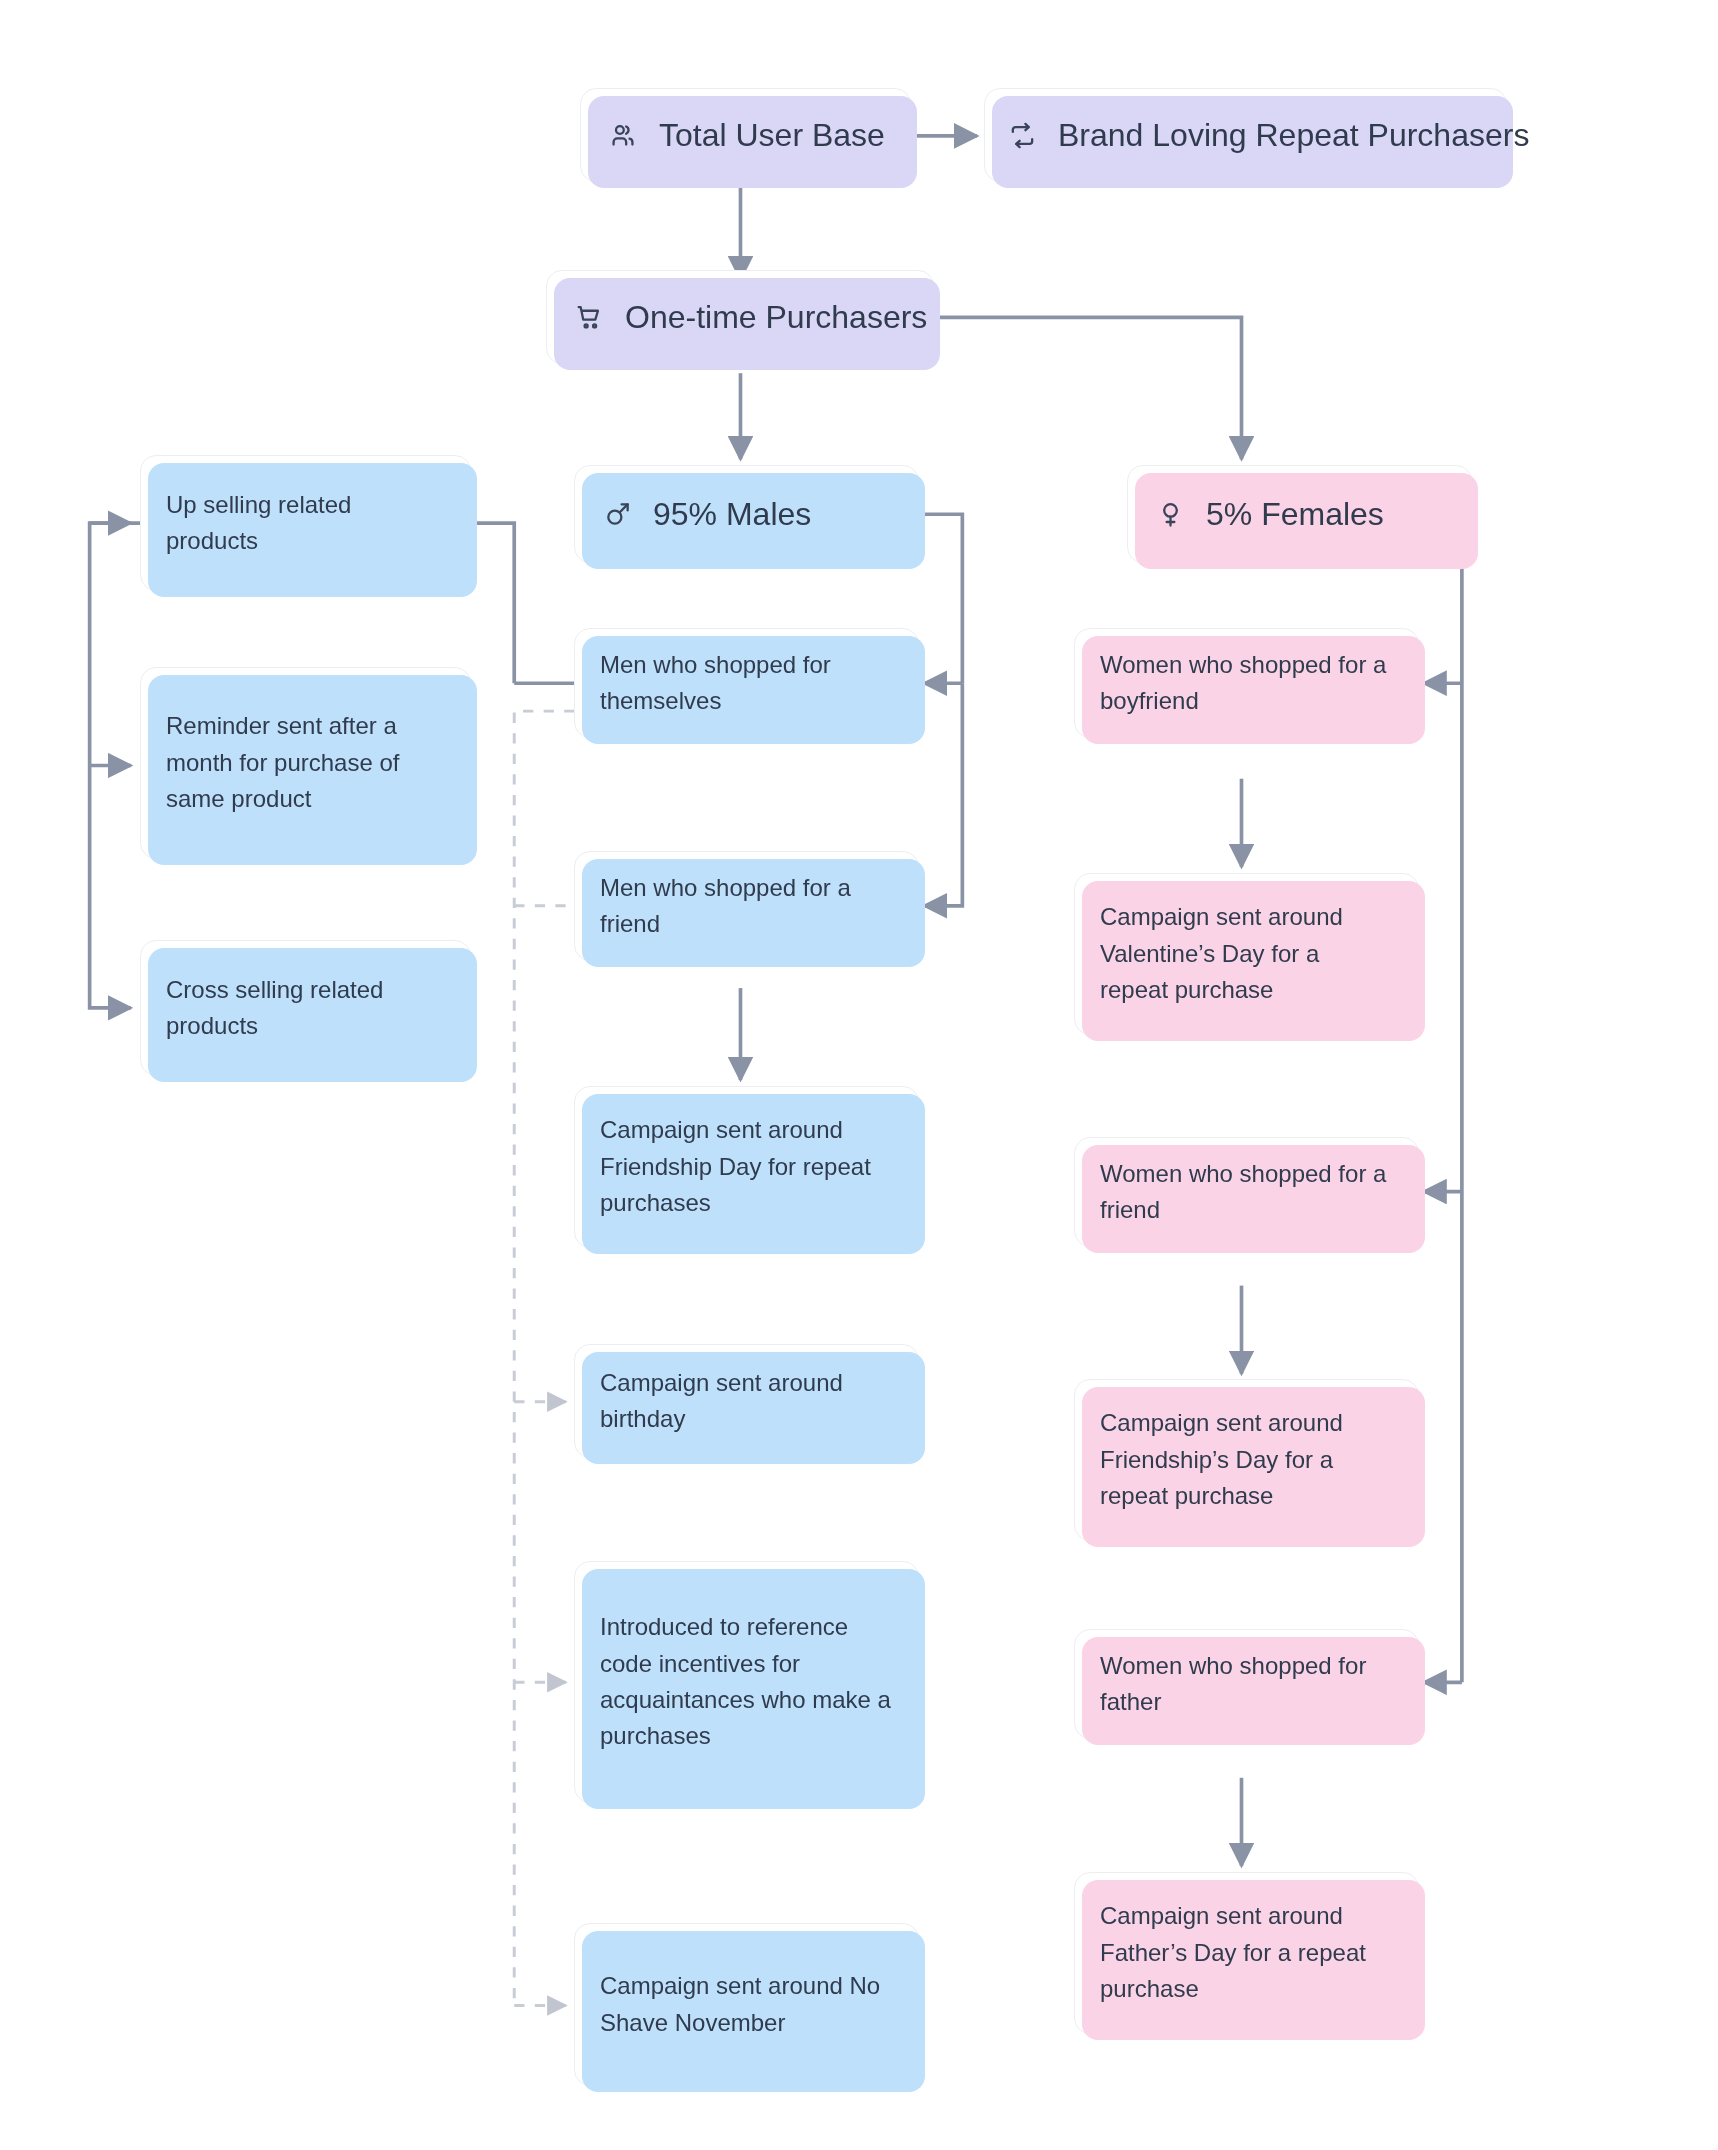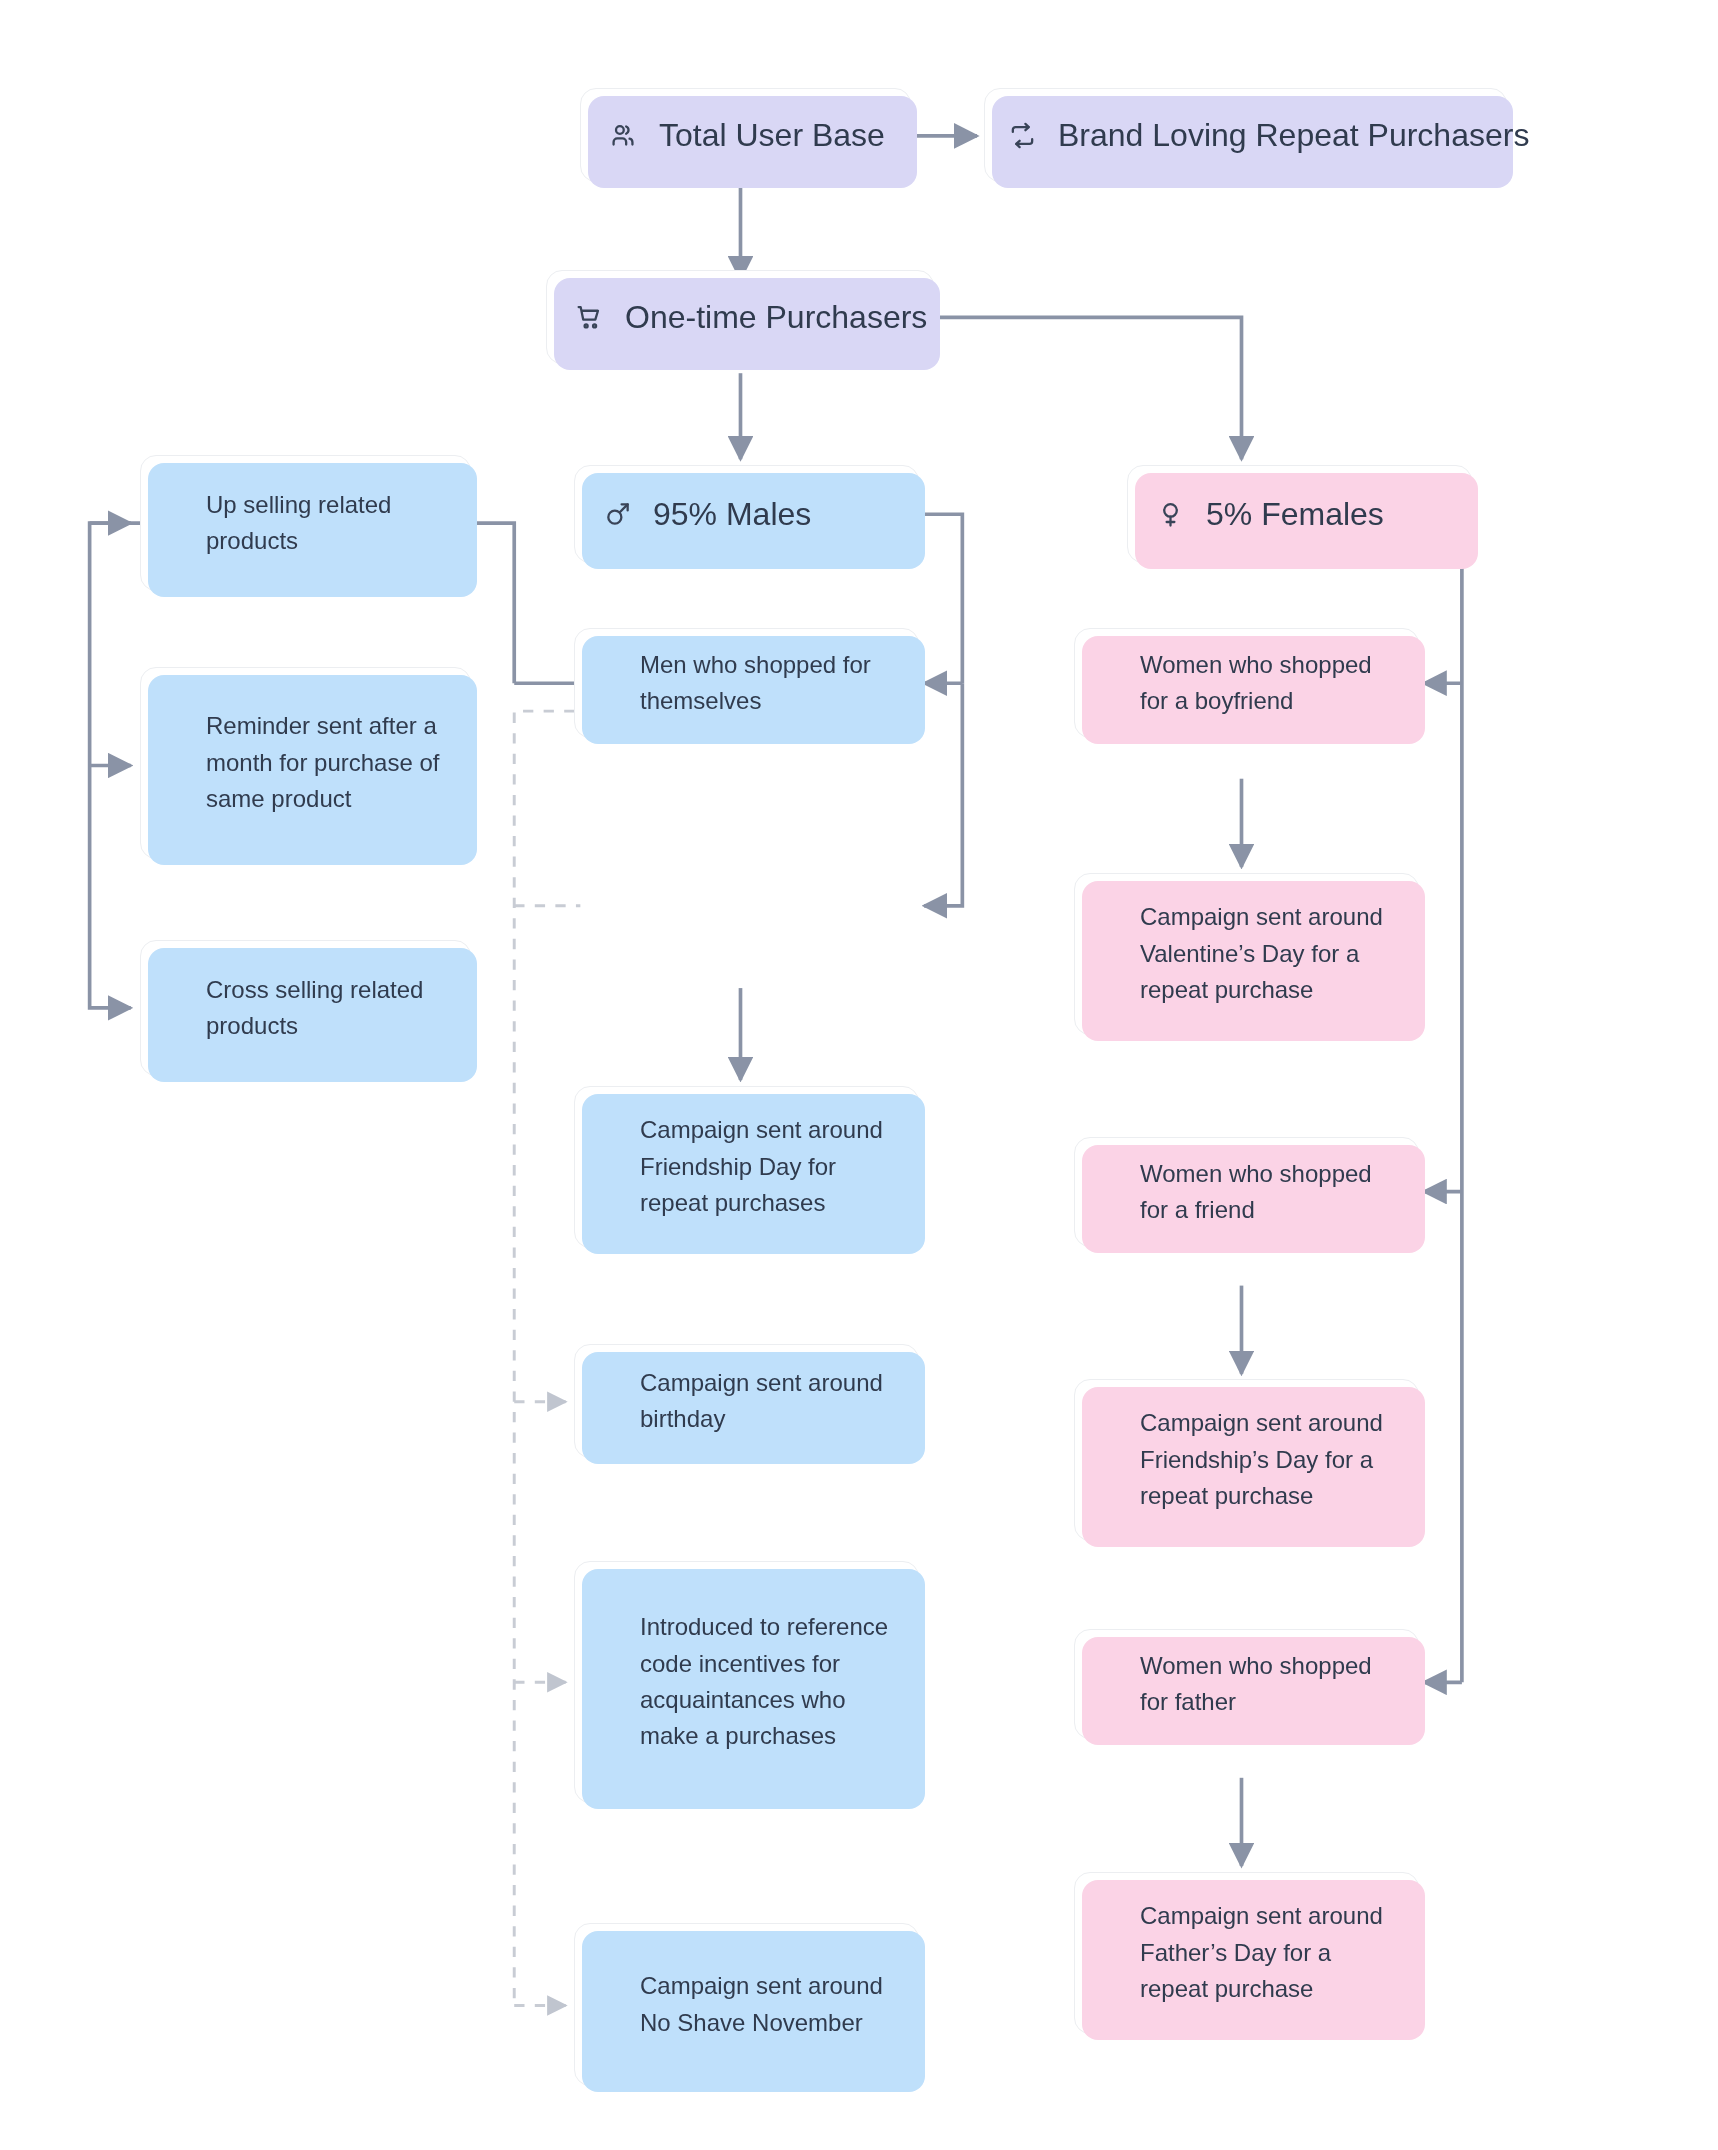--- a/index.html
+++ b/index.html
@@ -64,21 +64,20 @@
   .node.with-icon .label {
     font-size: 32px;
     white-space: nowrap;
   }
   .node.text-node {
     padding: 0 25px;
     align-items: center;
   }
   .node.text-node .label {
     font-size: 24px;
-    margin-left: 40px;
   }
   .icon {
     flex: 0 0 auto;
     width: 34px;
     height: 34px;
     display: flex;
     align-items: center;
     justify-content: center;
     color: #394458;
   }
@@ -206,20 +205,23 @@
   </div>
 
   <div class="node text-node accent-blue" style="left:140px; top:940px; width:331px; height:136px;">
     <span class="label">Cross selling related products</span>
   </div>
 
   <div class="node text-node accent-blue" style="left:574px; top:628px; width:345px; height:110px;">
     <span class="label">Men who shopped for themselves</span>
   </div>
 
+  <div class="node text-node accent-blue" style="left:574px; top:851px; width:345px; height:110px;">
+    <span class="label">Men who shopped for a friend</span>
+  </div>
 
   <div class="node text-node accent-blue" style="left:574px; top:1086px; width:345px; height:162px;">
     <span class="label">Campaign sent around Friendship Day for repeat purchases</span>
   </div>
 
   <div class="node text-node accent-blue" style="left:574px; top:1344px; width:345px; height:114px;">
     <span class="label">Campaign sent around birthday</span>
   </div>
 
   <div class="node text-node accent-blue" style="left:574px; top:1561px; width:345px; height:242px;">

